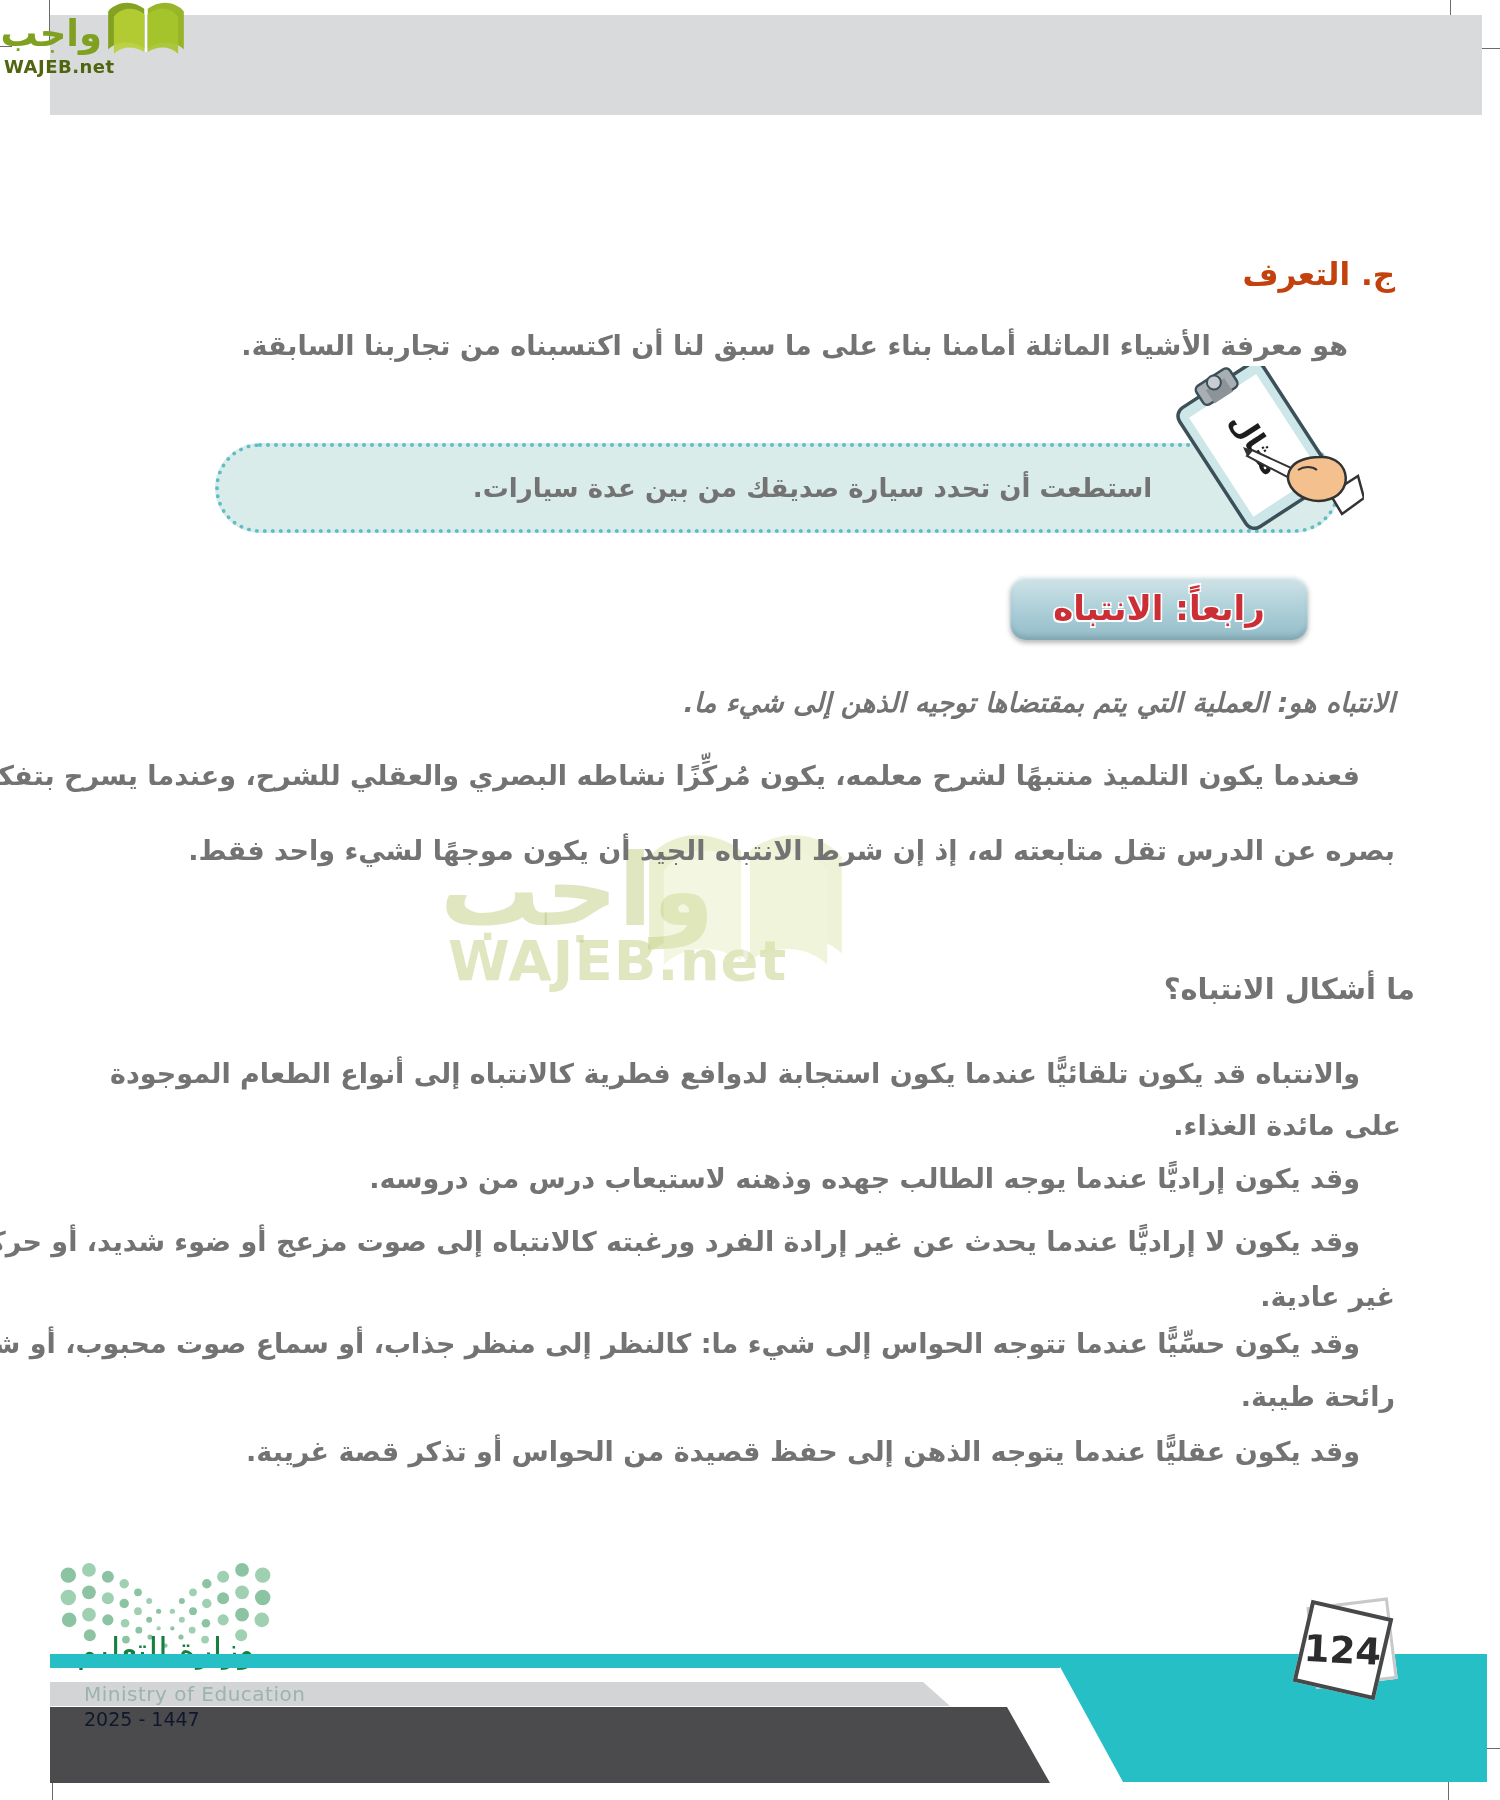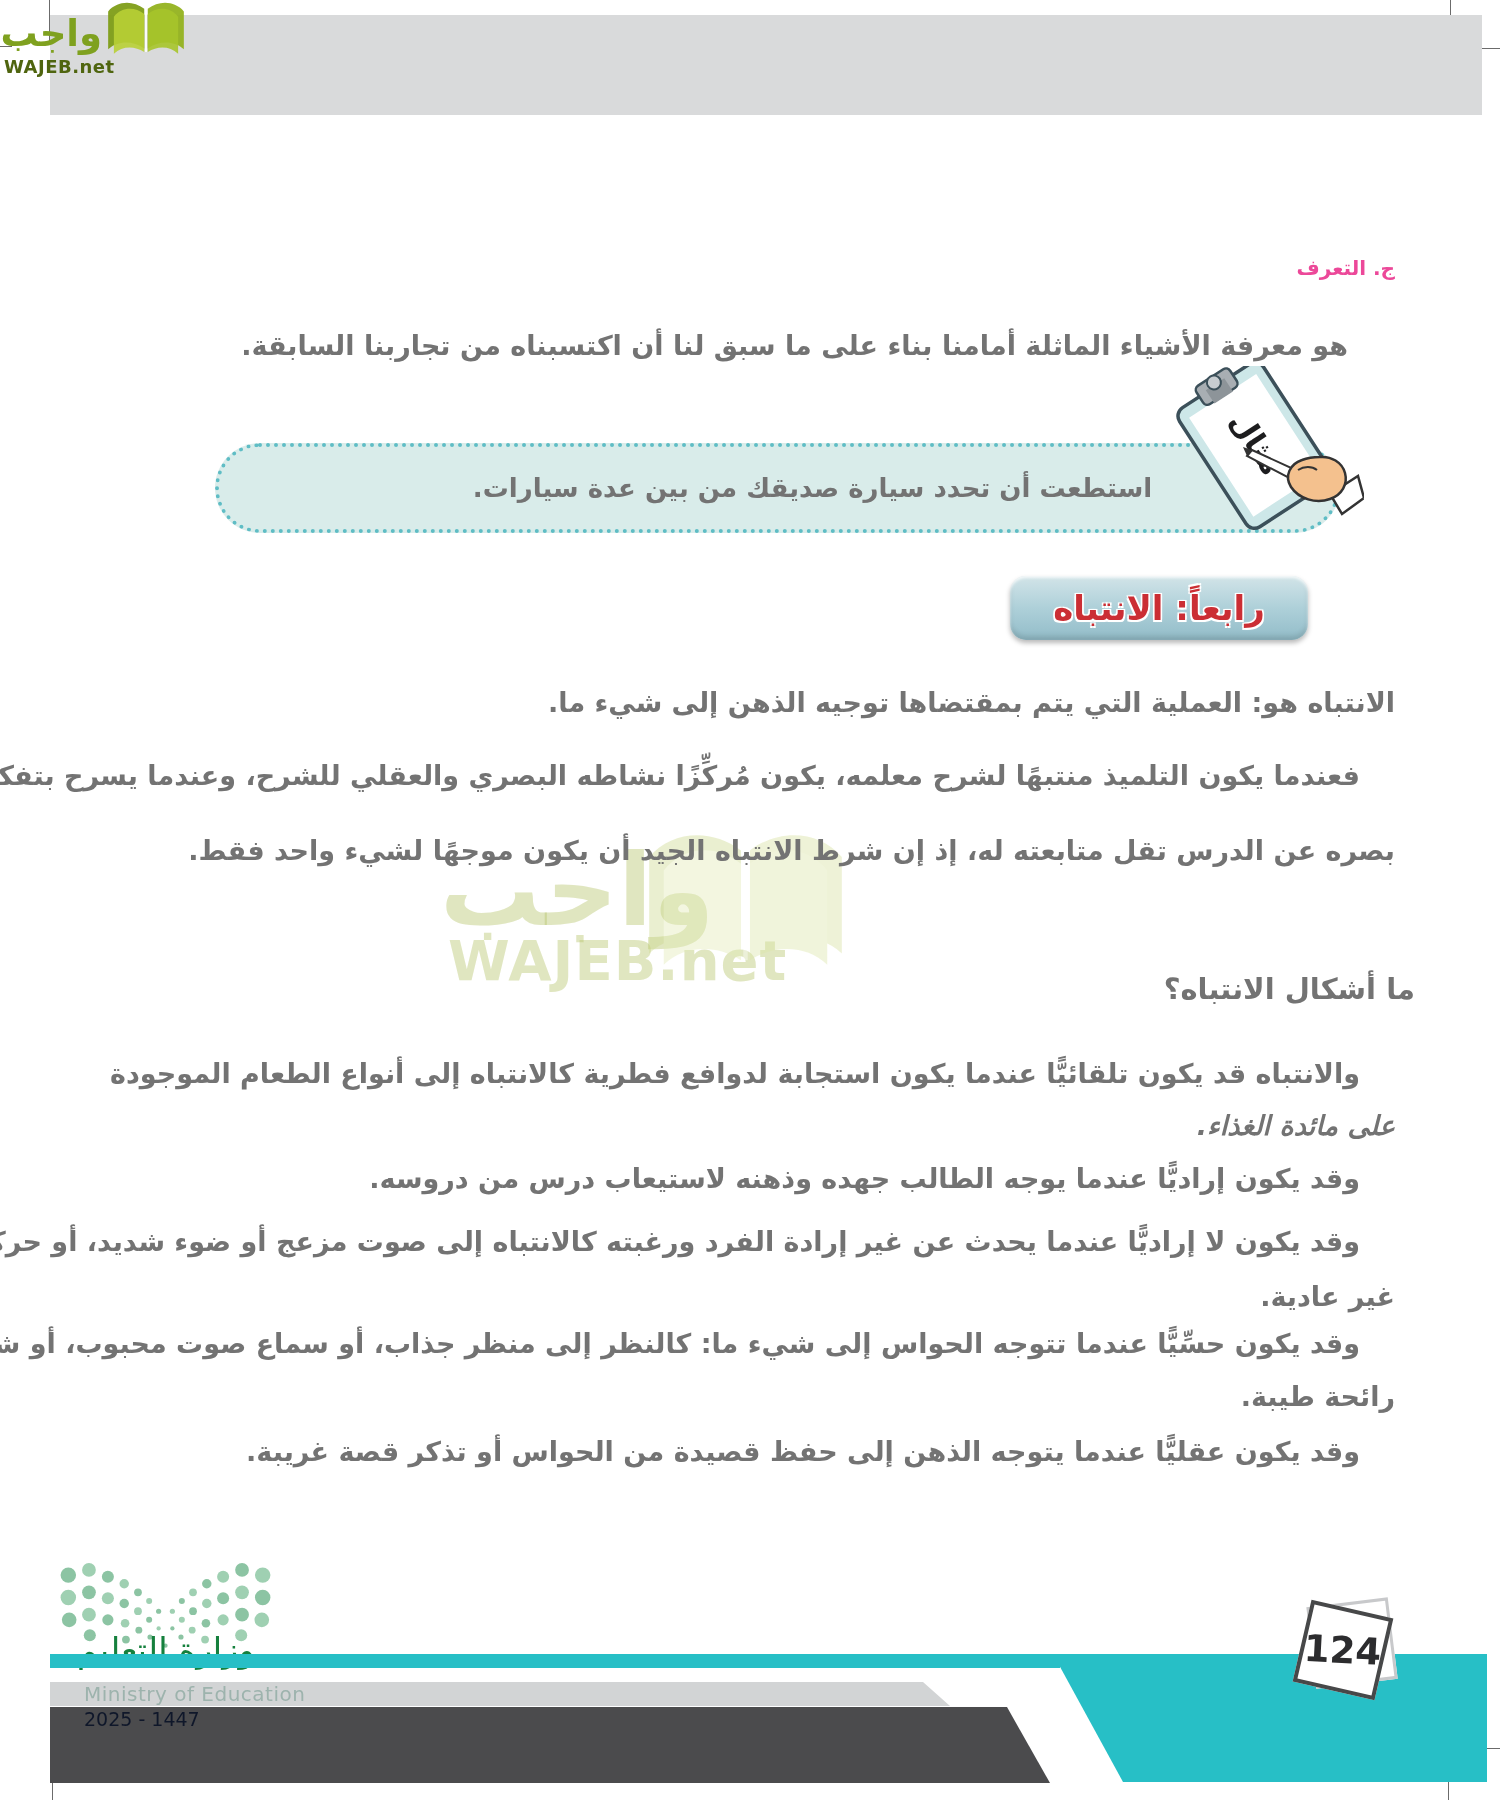--- a/index.html
+++ b/index.html
@@ -9,21 +9,21 @@
   .ln{position:absolute;font-size:27px;white-space:nowrap;}
   .trim{position:absolute;background:#6b6b6b;}
   .hdr-band{position:absolute;left:50px;top:15px;width:1432px;height:100px;background:#d9dadb;}
   
   .logo-ar{position:absolute;left:6px;top:12px;width:96px;font-size:37px;font-weight:bold;
            color:#7fa11f;text-align:center;direction:rtl;z-index:6;}
   .logo-en{position:absolute;left:4px;top:56px;width:100px;font-size:18px;font-weight:bold;
            color:#4f650f;text-align:center;letter-spacing:.5px;z-index:6;}
   .logo-book{position:absolute;left:102px;top:0px;z-index:6;}
   
-  .sec-head{position:absolute;right:105px;top:256px;font-size:20px;color:#ec4899;}
+  .sec-head{position:absolute;right:105px;top:256px;font-size:31px;color:#c2410c;}
   
   .def-line{position:absolute;right:152px;top:330px;font-size:27px;white-space:nowrap;}
   
   .ex-box{position:absolute;left:215px;top:443px;width:1125px;height:90px;background:#d9ecea;
           border:4px dotted #5fbdc5;border-radius:46px;display:flex;align-items:center;
           justify-content:center;box-sizing:border-box;padding-left:70px;text-align:right;}
   .ex-text{font-size:26px;}
   .clipboard{position:absolute;left:1152px;top:366px;z-index:4;}
   
   .banner{position:absolute;left:1010px;top:576px;width:298px;height:64px;border-radius:16px;
@@ -115,28 +115,28 @@
   <div class="wm wm-ar">واجب</div>
   <div class="wm wm-en">WAJEB.net</div>
   <svg class="wm-book" width="235" height="168" viewBox="0 0 200 150">
     <path d="M96,20 C70,0 34,2 14,26 L14,112 C36,92 70,92 96,110 Z" fill="#ccd98c"></path>
     <path d="M104,20 C130,0 166,2 186,26 L186,112 C164,92 130,92 104,110 Z" fill="#d6e09c"></path>
     <path d="M96,32 C74,14 44,16 27,38 L27,122 C46,104 74,104 96,118 Z" fill="#e2ebb4"></path>
     <path d="M104,32 C126,14 156,16 173,38 L173,122 C154,104 126,104 104,118 Z" fill="#dce6a8"></path>
     <rect x="98" y="18" width="4" height="100" fill="#ffffff"></rect>
   </svg>
 
-  <div class="ar ln" style="right:105px;top:687px;">الانتباه هو: العملية التي يتم بمقتضاها توجيه الذهن إلى شيء ما.</div>
+  <div class="ar ln" style="right:105px;top:687px;font-style:italic;">الانتباه هو: العملية التي يتم بمقتضاها توجيه الذهن إلى شيء ما.</div>
   <div class="ar ln" style="right:140px;top:760px;">فعندما يكون التلميذ منتبهًا لشرح معلمه، يكون مُركِّزًا نشاطه البصري والعقلي للشرح، وعندما يسرح بتفكيره أو</div>
   <div class="ar ln" style="right:105px;top:835px;">بصره عن الدرس تقل متابعته له، إذ إن شرط الانتباه الجيد أن يكون موجهًا لشيء واحد فقط.</div>
 
   <div class="ar question">ما أشكال الانتباه؟</div>
 
   <div class="ar ln" style="right:140px;top:1058px;">والانتباه قد يكون تلقائيًّا عندما يكون استجابة لدوافع فطرية كالانتباه إلى أنواع الطعام الموجودة</div>
-  <div class="ar ln" style="right:105px;top:1110px;font-style:italic;">على مائدة الغذاء.</div>
+  <div class="ar ln" style="right:99px;top:1110px;">على مائدة الغذاء.</div>
   <div class="ar ln" style="right:140px;top:1163px;">وقد يكون إراديًّا عندما يوجه الطالب جهده وذهنه لاستيعاب درس من دروسه.</div>
   <div class="ar ln" style="right:140px;top:1226px;">وقد يكون لا إراديًّا عندما يحدث عن غير إرادة الفرد ورغبته كالانتباه إلى صوت مزعج أو ضوء شديد، أو حركة</div>
   <div class="ar ln" style="right:105px;top:1281px;">غير عادية.</div>
   <div class="ar ln" style="right:140px;top:1328px;">وقد يكون حسِّيًّا عندما تتوجه الحواس إلى شيء ما: كالنظر إلى منظر جذاب، أو سماع صوت محبوب، أو شم</div>
   <div class="ar ln" style="right:105px;top:1381px;">رائحة طيبة.</div>
   <div class="ar ln" style="right:140px;top:1436px;">وقد يكون عقليًّا عندما يتوجه الذهن إلى حفظ قصيدة من الحواس أو تذكر قصة غريبة.</div>
 
   <div class="f-gray-band"></div>
   <div class="f-dark-band"></div>
   <div class="f-teal-strip"></div>

